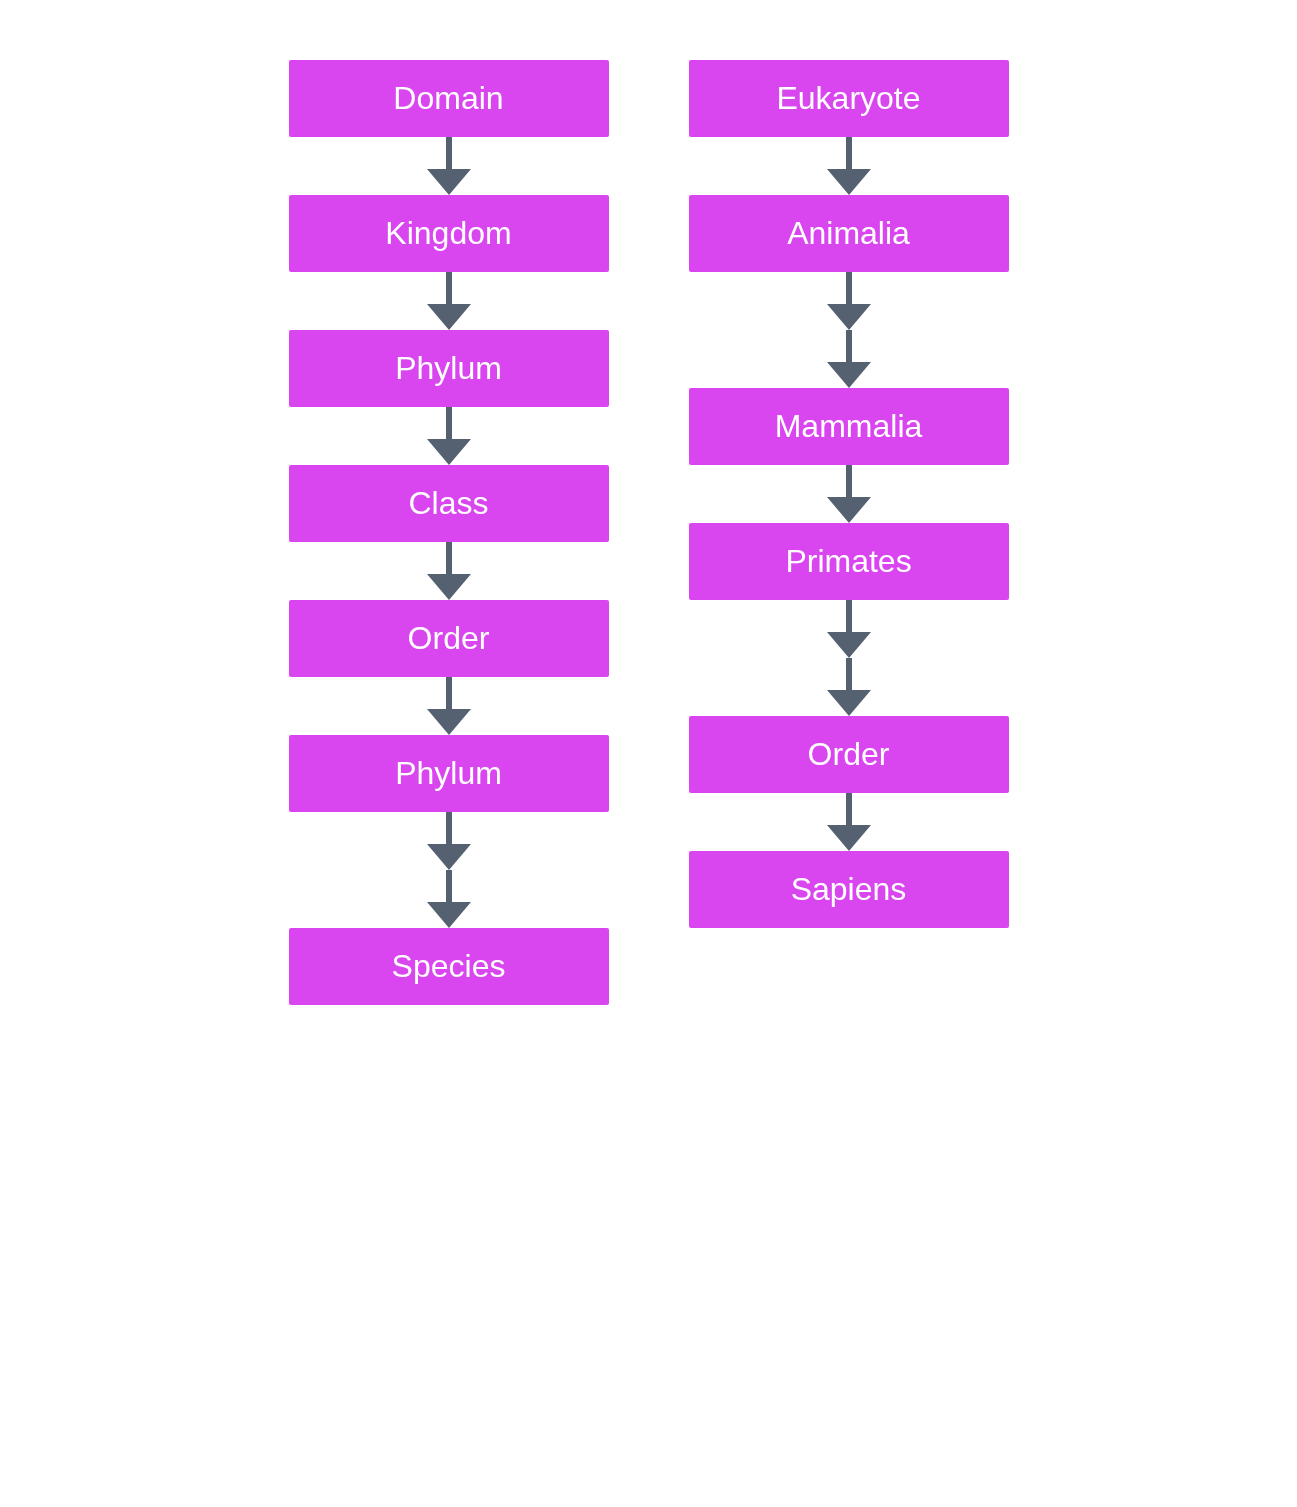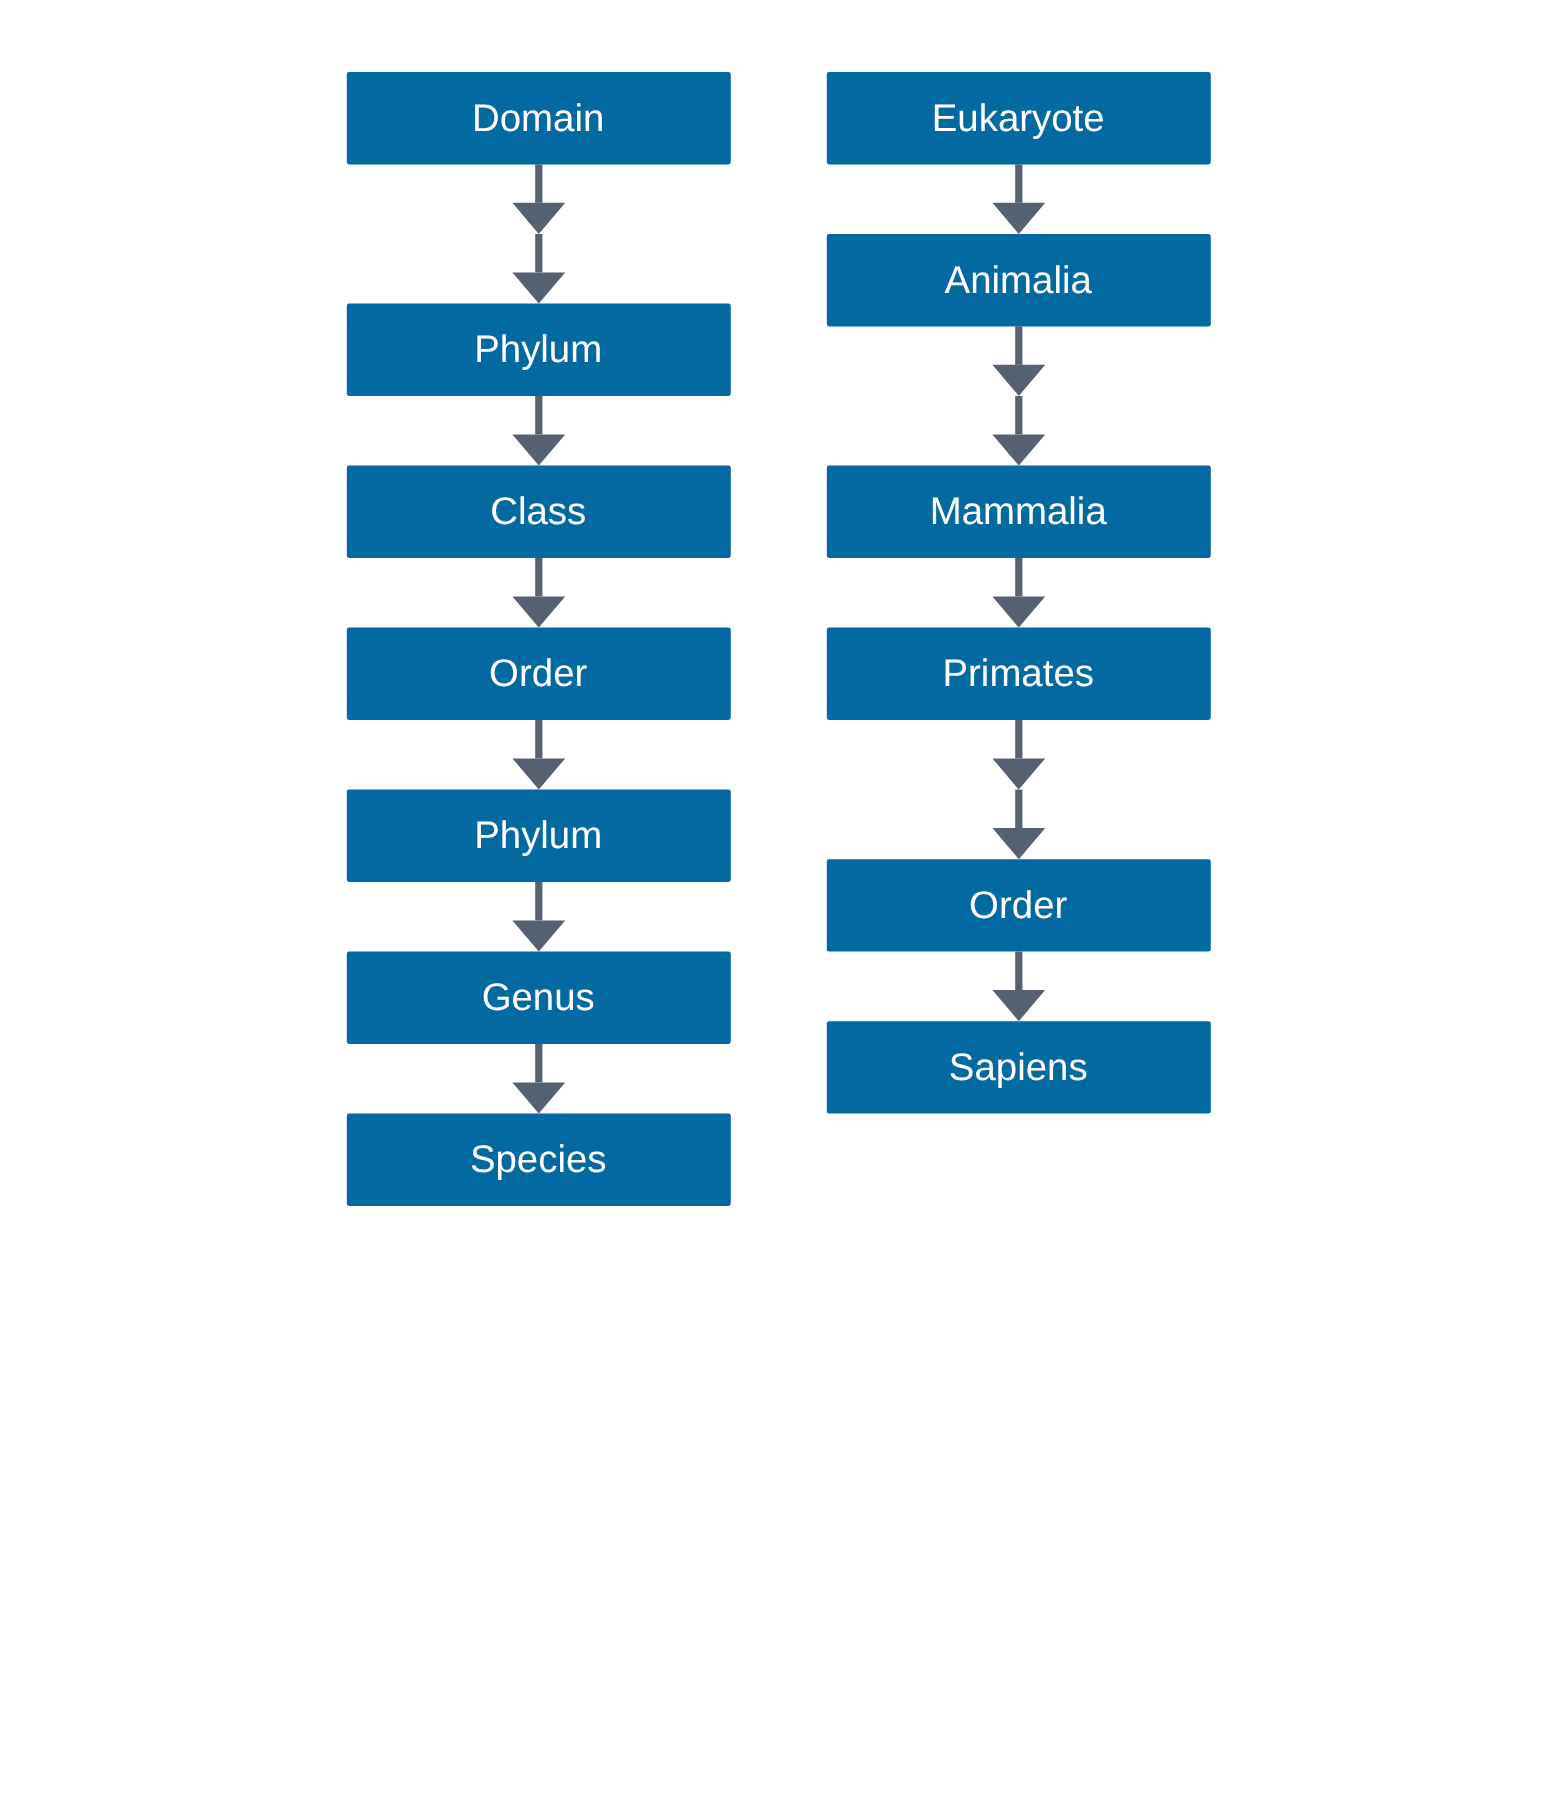--- a/index.html
+++ b/index.html
@@ -22,21 +22,21 @@
     }
 
     .column {
       display: flex;
       flex-direction: column;
       align-items: center;
       width: 320px;
     }
 
     .box {
-      background-color: #0369a1;
+      background-color: #d946ef;
       color: #ffffff;
       width: 100%;
       padding: 20px 10px;
       text-align: center;
       font-size: 32px;
       font-weight: 400;
       border-radius: 2px;
     }
 
     .arrow {
@@ -63,20 +63,21 @@
 </head>
 <body>
 
 <div class="diagram-container">
   <div class="column" id="left-column">
   <div class="box">Domain</div>
       <div class="arrow">
         <div class="arrow-line"></div>
         <div class="arrow-head"></div>
       </div>
+      <div class="box">Kingdom</div>
       <div class="arrow">
         <div class="arrow-line"></div>
         <div class="arrow-head"></div>
       </div>
       <div class="box">Phylum</div>
       <div class="arrow">
         <div class="arrow-line"></div>
         <div class="arrow-head"></div>
       </div>
       <div class="box">Class</div>
@@ -87,21 +88,20 @@
       <div class="box">Order</div>
       <div class="arrow">
         <div class="arrow-line"></div>
         <div class="arrow-head"></div>
       </div>
       <div class="box">Phylum</div>
       <div class="arrow">
         <div class="arrow-line"></div>
         <div class="arrow-head"></div>
       </div>
-      <div class="box">Genus</div>
       <div class="arrow">
         <div class="arrow-line"></div>
         <div class="arrow-head"></div>
       </div>
       <div class="box">Species</div>
     </div>
   <div class="column" id="right-column">
   <div class="box">Eukaryote</div>
       <div class="arrow">
         <div class="arrow-line"></div>

